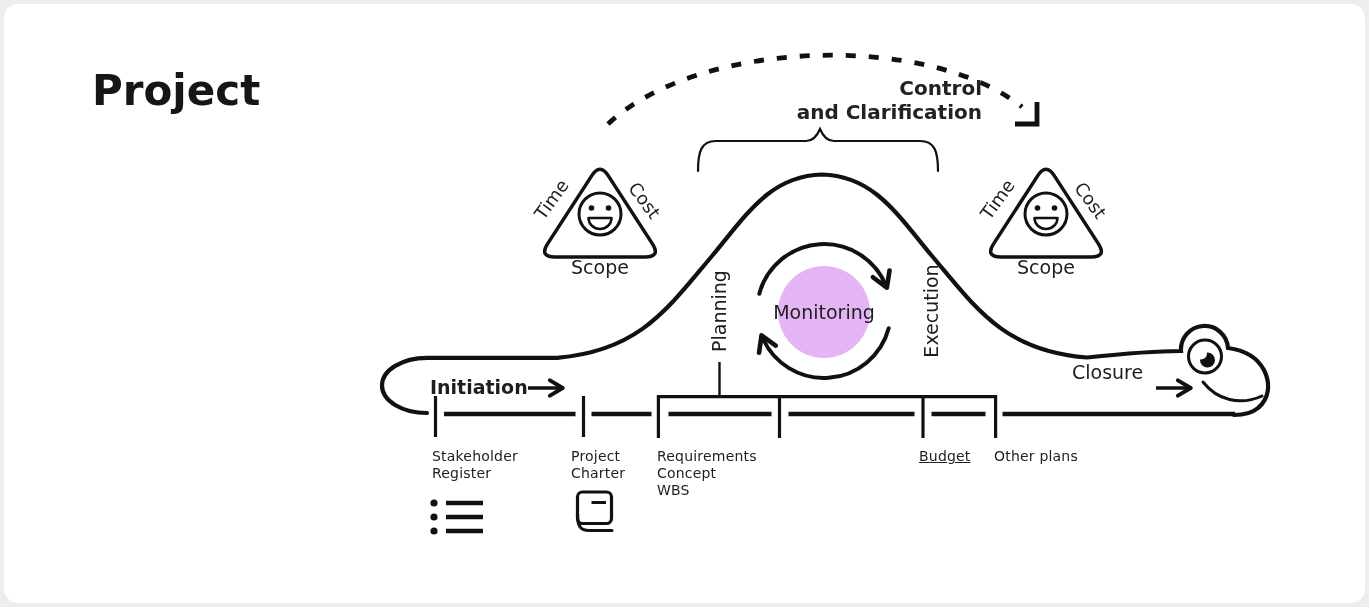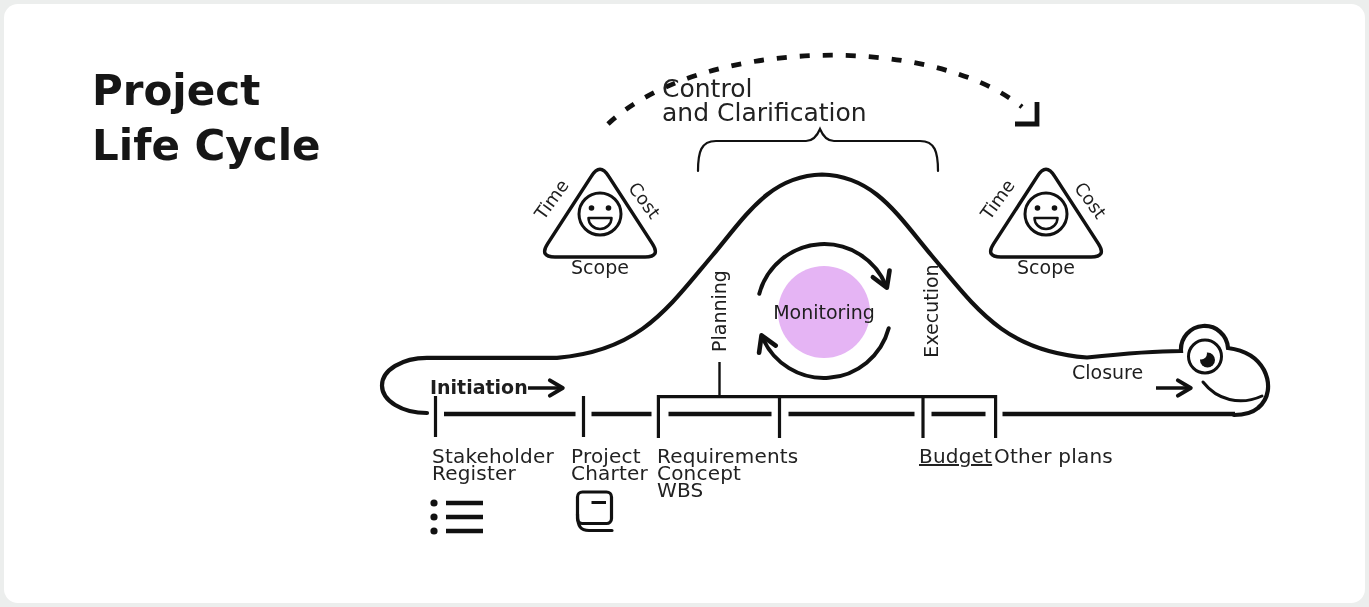--- a/index.html
+++ b/index.html
@@ -19,25 +19,25 @@
   .txt{position:absolute;white-space:pre;}
   .title{
     left:92px;top:63px;
     font-size:42px;line-height:55px;font-weight:bold;
     color:#161616;letter-spacing:0px;
   }
   .lbl{font-size:19px;line-height:21px;color:#1e1e1e;}
   .ctr{display:flex;align-items:center;justify-content:center;text-align:center;}
   .control-label{
     left:662px;top:77px;width:320px;
-    font-size:25px;line-height:23.5px;text-align:left;color:#222;
+    font-size:20px;line-height:23.5px;text-align:right;color:#222;font-weight:bold;
   }
   .rot{transform-origin:center;}
   .small{
-    font-size:20px;line-height:17.2px;letter-spacing:.2px;color:#222;
+    font-size:14px;line-height:17.2px;letter-spacing:.2px;color:#222;
   }
 </style>
 </head>
 <body>
 
 <div class="canvas"></div>
 
 <div class="stage">
 
   <svg width="1369" height="607" viewBox="0 0 1369 607">
@@ -130,21 +130,21 @@
       </g>
     </g>
 
     <g fill="none" stroke="#111">
       <rect x="577.5" y="492" width="34" height="31.5" rx="5" stroke-width="3.2"></rect>
       <path d="M577.5,514 C577.5,527 581,530.5 589,530.5 L612,530.5" stroke-width="3.2" stroke-linecap="round"></path>
       <line x1="591.5" y1="502.5" x2="606" y2="502.5" stroke-width="3"></line>
     </g>
   </svg>
 
-  <div class="txt title"><span>Project</span><br><span>Life Cycle</span></div>
+  <div class="txt title"><span>Project</span><br></div>
 
   <div class="txt control-label"><span>Control</span><br><span>and Clarification</span></div>
 
   <div class="txt lbl" style="left:430px;top:377px;font-weight:bold;">Initiation</div>
   <div class="txt lbl" style="left:1072px;top:362px;">Closure</div>
 
   <div class="txt lbl ctr" style="left:744px;top:301px;width:160px;height:22px;">Monitoring</div>
   <div class="txt lbl ctr rot" style="left:654px;top:300px;width:130px;height:22px;transform:rotate(-90deg);">Planning</div>
   <div class="txt lbl ctr rot" style="left:866px;top:300px;width:130px;height:22px;transform:rotate(-90deg);">Execution</div>
 

